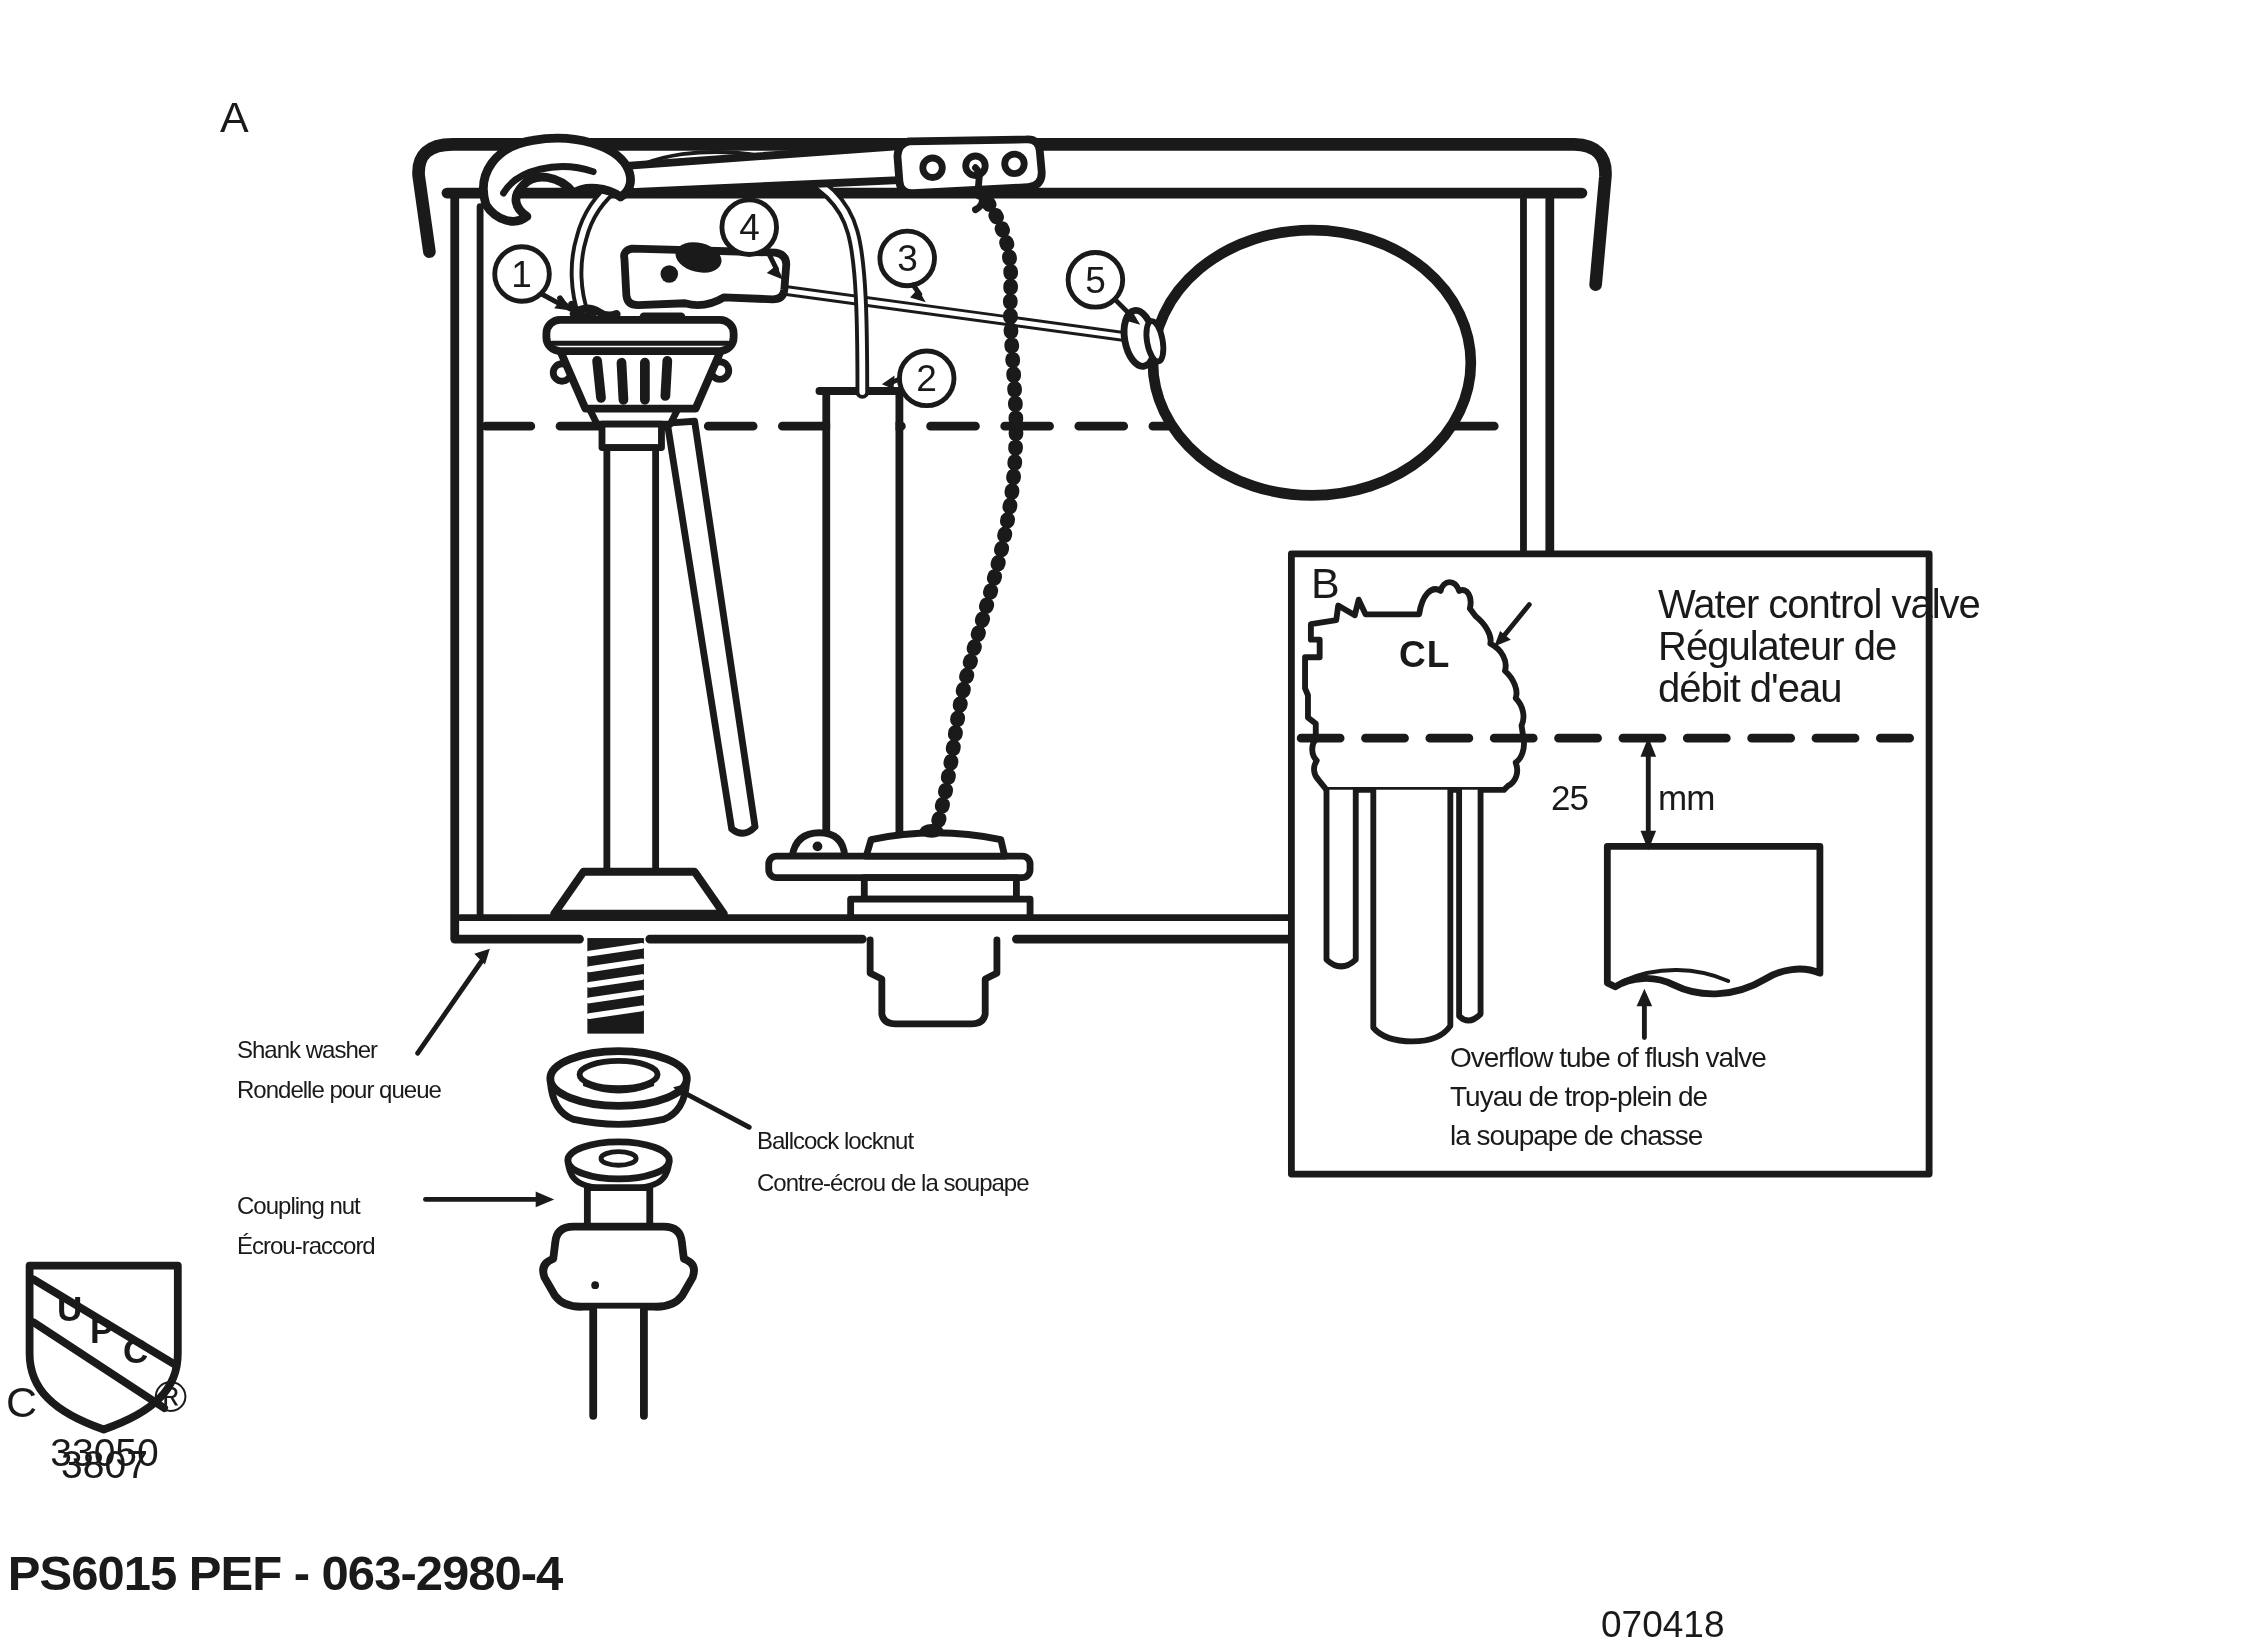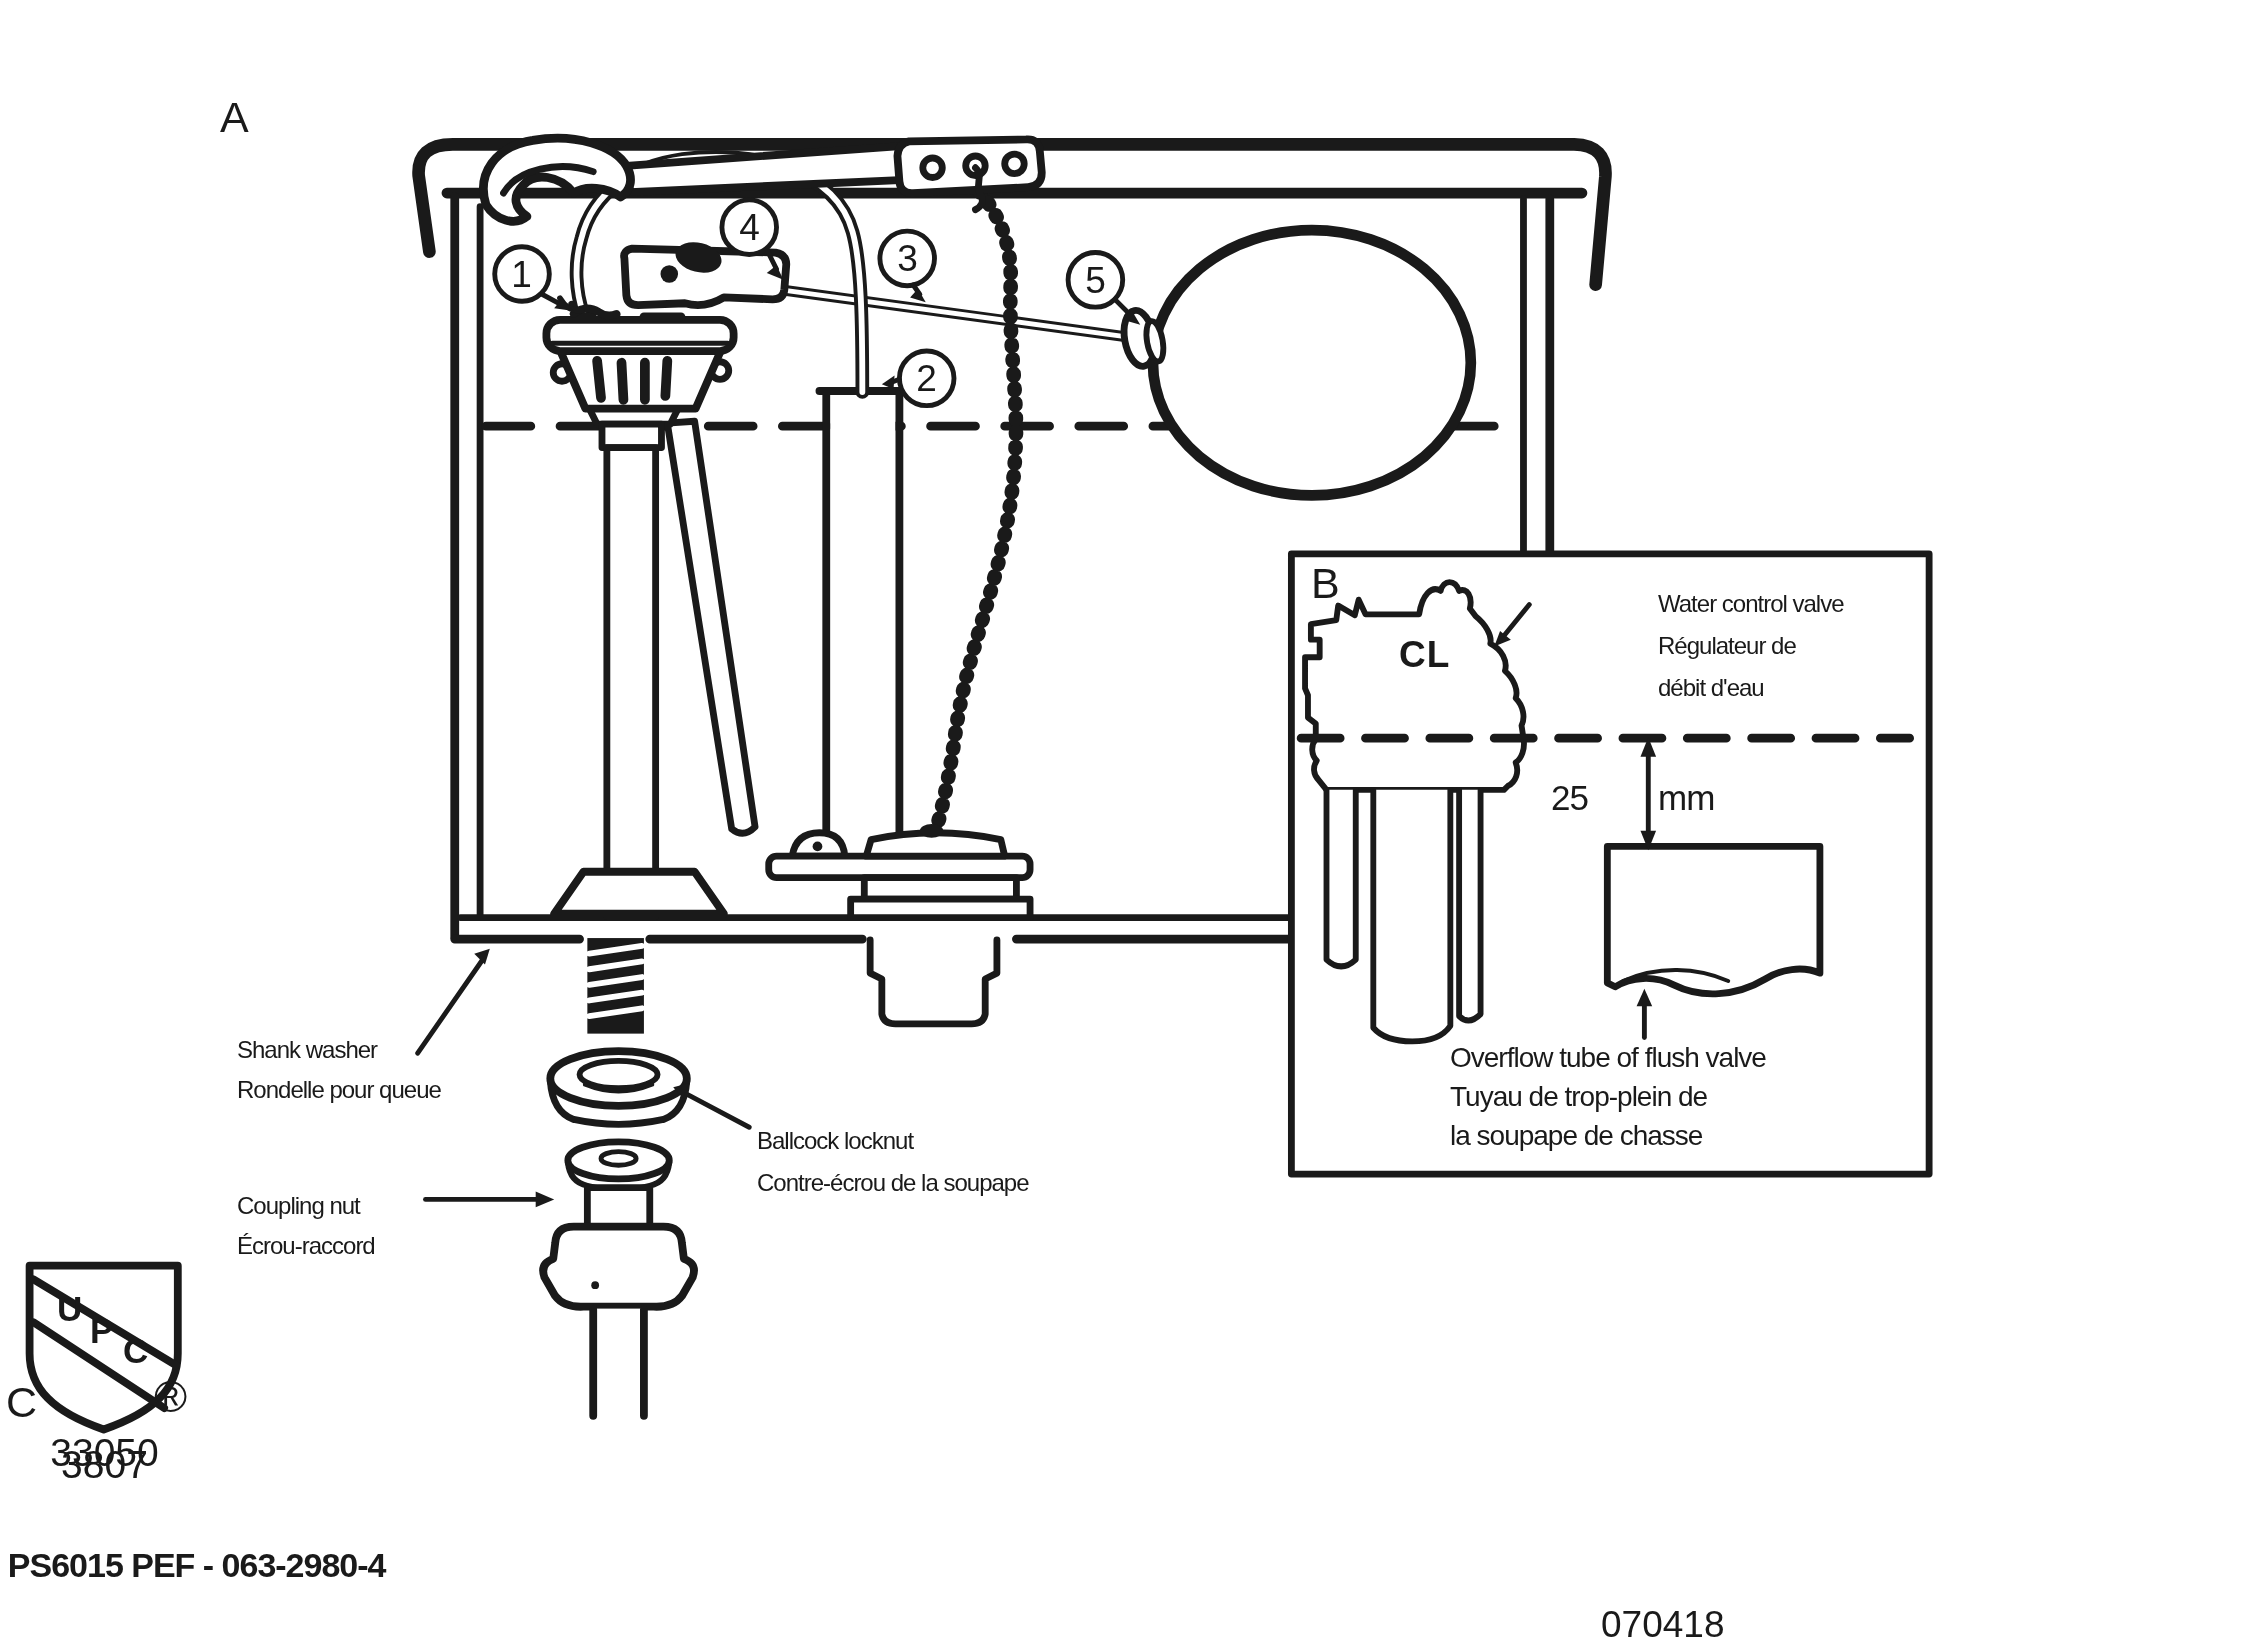--- a/index.html
+++ b/index.html
@@ -4,27 +4,27 @@
 <style>
   html,body{margin:0;padding:0;background:#e8e8e8;}
   #page{position:relative;width:2261px;height:1646px;background:#ffffff;overflow:hidden;
         font-family:"Liberation Sans", sans-serif;color:#1a1a1a;}
   #art{position:absolute;left:0;top:0;}
   .txt{position:absolute;color:#1a1a1a;letter-spacing:-1px;line-height:1.08;}
   .panel-letter{font-size:43px;}
   .callout-num{position:absolute;width:55px;height:55px;line-height:55px;text-align:center;
                font-size:37px;letter-spacing:0;}
   .lbl{font-size:24px;line-height:40px;}
-  .lbl-b{font-size:24px;line-height:42px;}
+  .lbl-b{font-size:40px;line-height:42px;}
   .lbl-b2{font-size:28px;line-height:39px;}
   .cl{font-size:37px;letter-spacing:1px;}
   .dim{font-size:35px;}
   .shield-letter{position:absolute;font-size:35px;font-weight:bold;letter-spacing:0;}
   .code{position:absolute;left:29px;width:151px;text-align:center;font-size:39px;}
-  .bold-line{font-size:34px;font-weight:bold;text-align:right;}
+  .bold-line{font-size:49px;font-weight:bold;text-align:right;}
   .addr-line{font-size:38px;white-space:pre;}
   .date-code{font-size:37px;letter-spacing:0;text-align:center;}
 </style>
 </head>
 <body>
 
 <div id="page">
 
 <svg id="art" width="2261" height="1646" viewBox="0 0 2318 1688" xmlns="http://www.w3.org/2000/svg">
   <g stroke="#1a1a1a" fill="none" stroke-linecap="round" stroke-linejoin="round">

